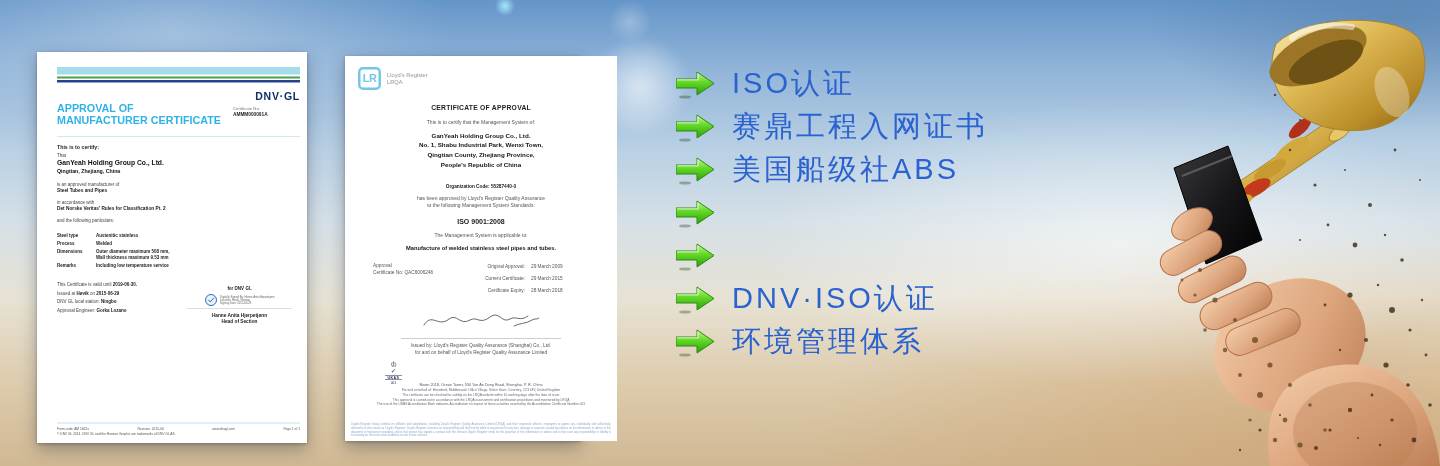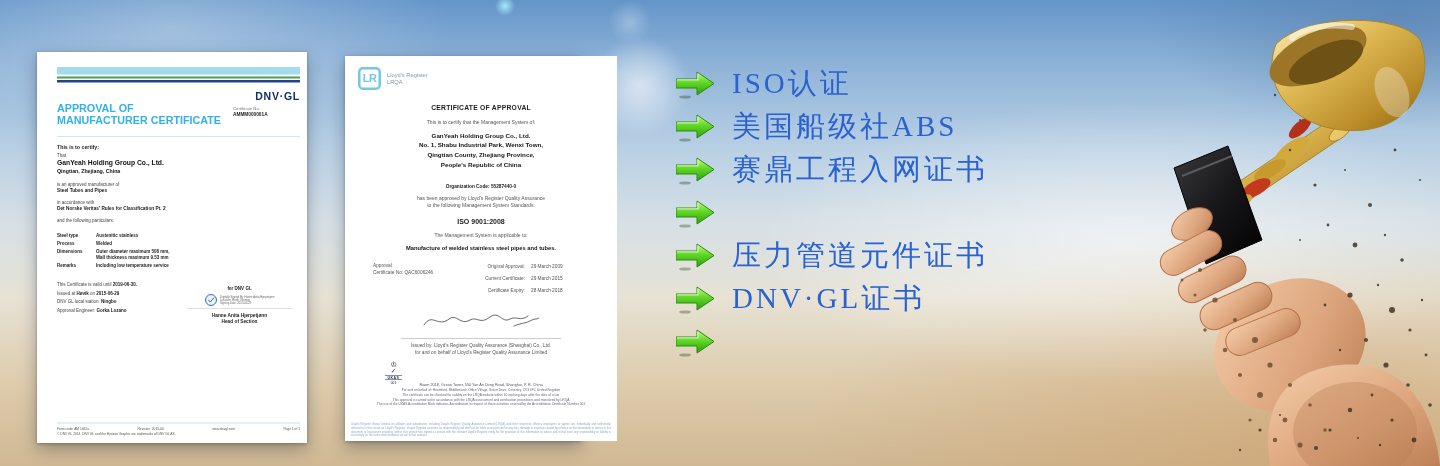--- a/index.html
+++ b/index.html
@@ -98,21 +98,21 @@
   .ukas .no{ font-size:6.5px; }
   .lr-foot{ top:652px; line-height:1.45; }
   .lr-foot .f0{ font-size:7.5px; color:#556; }
   .lr-foot .fx{ font-size:6.5px; color:#667; }
   .lr-legal{ position:absolute; left:12px; right:12px; bottom:8px; font-size:5.5px; color:#8fa6c8;
              line-height:1.3; text-align:justify; }
 
   
   .cert-list{ position:absolute; left:676px; top:68px; }
   .cert-item{ display:flex; align-items:center; gap:16px; height:31px; margin-bottom:12px; cursor:pointer; }
-  .cert-item .label{ font-family:Liberation Serif, serif; font-size:29px;
+  .cert-item .label{ font-family:Liberation Sans, sans-serif; font-size:29px;
                      letter-spacing:3px; color:#2a62cf; white-space:nowrap; }
   .arrow{ width:40px; height:30px; flex:none; }
 
   .trophy{ position:absolute; right:0; top:0; }
 </style>
 </head>
 <body>
 
 <svg width="0" height="0" style="position:absolute" aria-hidden="true">
   <defs>
@@ -402,54 +402,54 @@
           <polyline points="1,10.8 21.8,10.8 21.8,4.5" fill="none" stroke="rgba(255,255,255,.55)" stroke-width="1.6"></polyline>
         </svg>
       <span class="label">ISO认证</span>
     </div>
     <div class="cert-item">
       <svg class="arrow" viewBox="0 0 40 30">
           <ellipse cx="9" cy="28" rx="6" ry="1.6" fill="rgba(40,60,20,.35)"></ellipse>
           <polygon points="0,10 21,10 21,3 38,14.5 21,26 21,19 0,19" fill="url(#agrad)" stroke="#2c8b10" stroke-width="1"></polygon>
           <polyline points="1,10.8 21.8,10.8 21.8,4.5" fill="none" stroke="rgba(255,255,255,.55)" stroke-width="1.6"></polyline>
         </svg>
+      <span class="label">赛鼎工程入网证书</span>
+    </div>
+    <div class="cert-item">
+      <svg class="arrow" viewBox="0 0 40 30">
+          <ellipse cx="9" cy="28" rx="6" ry="1.6" fill="rgba(40,60,20,.35)"></ellipse>
+          <polygon points="0,10 21,10 21,3 38,14.5 21,26 21,19 0,19" fill="url(#agrad)" stroke="#2c8b10" stroke-width="1"></polygon>
+          <polyline points="1,10.8 21.8,10.8 21.8,4.5" fill="none" stroke="rgba(255,255,255,.55)" stroke-width="1.6"></polyline>
+        </svg>
       <span class="label">美国船级社ABS</span>
     </div>
     <div class="cert-item">
       <svg class="arrow" viewBox="0 0 40 30">
           <ellipse cx="9" cy="28" rx="6" ry="1.6" fill="rgba(40,60,20,.35)"></ellipse>
           <polygon points="0,10 21,10 21,3 38,14.5 21,26 21,19 0,19" fill="url(#agrad)" stroke="#2c8b10" stroke-width="1"></polygon>
           <polyline points="1,10.8 21.8,10.8 21.8,4.5" fill="none" stroke="rgba(255,255,255,.55)" stroke-width="1.6"></polyline>
         </svg>
-      <span class="label">赛鼎工程入网证书</span>
-    </div>
-    <div class="cert-item">
-      <svg class="arrow" viewBox="0 0 40 30">
-          <ellipse cx="9" cy="28" rx="6" ry="1.6" fill="rgba(40,60,20,.35)"></ellipse>
-          <polygon points="0,10 21,10 21,3 38,14.5 21,26 21,19 0,19" fill="url(#agrad)" stroke="#2c8b10" stroke-width="1"></polygon>
-          <polyline points="1,10.8 21.8,10.8 21.8,4.5" fill="none" stroke="rgba(255,255,255,.55)" stroke-width="1.6"></polyline>
-        </svg>
-    </div>
-    <div class="cert-item">
-      <svg class="arrow" viewBox="0 0 40 30">
-          <ellipse cx="9" cy="28" rx="6" ry="1.6" fill="rgba(40,60,20,.35)"></ellipse>
-          <polygon points="0,10 21,10 21,3 38,14.5 21,26 21,19 0,19" fill="url(#agrad)" stroke="#2c8b10" stroke-width="1"></polygon>
-          <polyline points="1,10.8 21.8,10.8 21.8,4.5" fill="none" stroke="rgba(255,255,255,.55)" stroke-width="1.6"></polyline>
-        </svg>
-      <span class="label">压力管道元件证书</span>
-    </div>
-    <div class="cert-item">
-      <svg class="arrow" viewBox="0 0 40 30">
-          <ellipse cx="9" cy="28" rx="6" ry="1.6" fill="rgba(40,60,20,.35)"></ellipse>
-          <polygon points="0,10 21,10 21,3 38,14.5 21,26 21,19 0,19" fill="url(#agrad)" stroke="#2c8b10" stroke-width="1"></polygon>
-          <polyline points="1,10.8 21.8,10.8 21.8,4.5" fill="none" stroke="rgba(255,255,255,.55)" stroke-width="1.6"></polyline>
-        </svg>
-      <span class="label">DNV·GL证书</span>
-    </div>
-    <div class="cert-item">
-      <svg class="arrow" viewBox="0 0 40 30">
-          <ellipse cx="9" cy="28" rx="6" ry="1.6" fill="rgba(40,60,20,.35)"></ellipse>
-          <polygon points="0,10 21,10 21,3 38,14.5 21,26 21,19 0,19" fill="url(#agrad)" stroke="#2c8b10" stroke-width="1"></polygon>
-          <polyline points="1,10.8 21.8,10.8 21.8,4.5" fill="none" stroke="rgba(255,255,255,.55)" stroke-width="1.6"></polyline>
-        </svg>
+    </div>
+    <div class="cert-item">
+      <svg class="arrow" viewBox="0 0 40 30">
+          <ellipse cx="9" cy="28" rx="6" ry="1.6" fill="rgba(40,60,20,.35)"></ellipse>
+          <polygon points="0,10 21,10 21,3 38,14.5 21,26 21,19 0,19" fill="url(#agrad)" stroke="#2c8b10" stroke-width="1"></polygon>
+          <polyline points="1,10.8 21.8,10.8 21.8,4.5" fill="none" stroke="rgba(255,255,255,.55)" stroke-width="1.6"></polyline>
+        </svg>
+    </div>
+    <div class="cert-item">
+      <svg class="arrow" viewBox="0 0 40 30">
+          <ellipse cx="9" cy="28" rx="6" ry="1.6" fill="rgba(40,60,20,.35)"></ellipse>
+          <polygon points="0,10 21,10 21,3 38,14.5 21,26 21,19 0,19" fill="url(#agrad)" stroke="#2c8b10" stroke-width="1"></polygon>
+          <polyline points="1,10.8 21.8,10.8 21.8,4.5" fill="none" stroke="rgba(255,255,255,.55)" stroke-width="1.6"></polyline>
+        </svg>
+      <span class="label">DNV·ISO认证</span>
+    </div>
+    <div class="cert-item">
+      <svg class="arrow" viewBox="0 0 40 30">
+          <ellipse cx="9" cy="28" rx="6" ry="1.6" fill="rgba(40,60,20,.35)"></ellipse>
+          <polygon points="0,10 21,10 21,3 38,14.5 21,26 21,19 0,19" fill="url(#agrad)" stroke="#2c8b10" stroke-width="1"></polygon>
+          <polyline points="1,10.8 21.8,10.8 21.8,4.5" fill="none" stroke="rgba(255,255,255,.55)" stroke-width="1.6"></polyline>
+        </svg>
+      <span class="label">环境管理体系</span>
     </div>
   </div>
 </div>
 
 </body></html>

